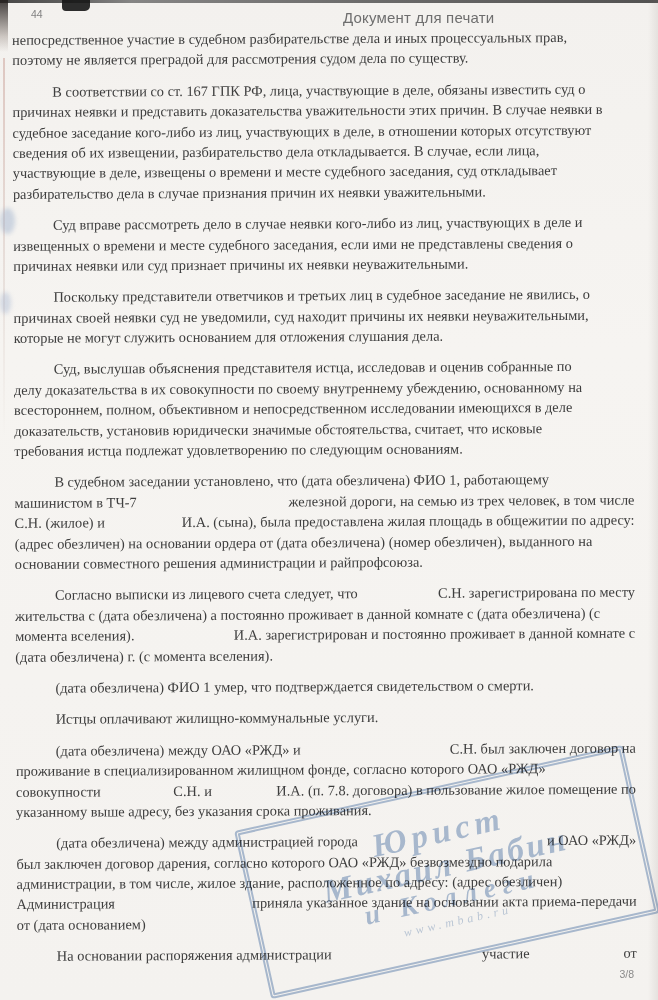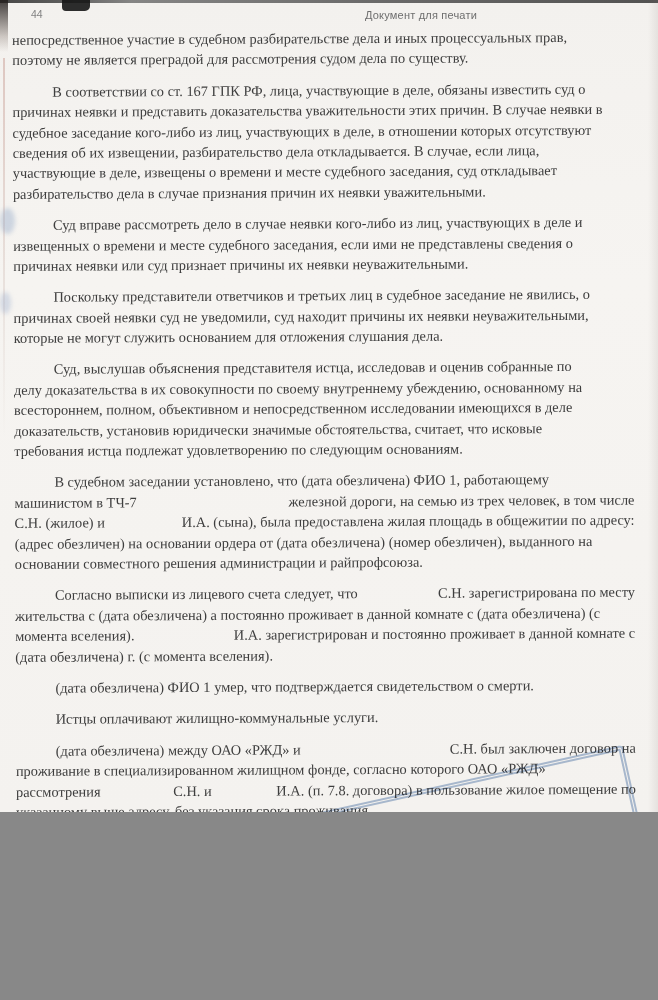--- a/index.html
+++ b/index.html
@@ -1,35 +1,35 @@
 <!DOCTYPE html>
 <html lang="ru"><head>
 <meta charset="utf-8">
 <style>
   html,body{margin:0;padding:0;background:#888;}
   .screen{
-    position:relative;width:658px;height:812px;overflow:hidden;
+    position:relative;width:658px;height:1000px;overflow:hidden;
     background:linear-gradient(180deg,#f3f1ee 0%,#f6f4f1 35%,#f4f2ef 100%);
     font-family:"Liberation Serif",serif;
   }
   
   .scan-top-band{position:absolute;top:0;left:0;width:100%;height:3px;
     background:linear-gradient(90deg,#1d1d1d 0%,#3a3a3a 10%,#6a6a6a 20%,#4a4a4a 55%,#2a2a2a 100%);opacity:.8;}
   .scan-top-blob{position:absolute;top:0;left:62px;width:28px;height:11px;background:#161616;border-radius:0 0 5px 4px;opacity:.9;}
   .scan-corner-streak{position:absolute;top:0;left:0;width:8px;height:52px;
     background:linear-gradient(180deg,rgba(35,30,28,.85),rgba(90,70,60,.25) 70%,rgba(0,0,0,0));}
   .scan-left-crease{position:absolute;top:58px;left:3px;width:2px;height:380px;
     background:linear-gradient(180deg,rgba(196,148,138,.45),rgba(180,150,140,.2) 60%,rgba(0,0,0,0));}
   .scan-smudge-1{position:absolute;top:208px;left:0;width:15px;height:26px;background:rgba(140,162,198,.38);filter:blur(2px);border-radius:50%;}
   .scan-smudge-2{position:absolute;top:292px;left:0;width:11px;height:22px;background:rgba(140,162,198,.32);filter:blur(2px);border-radius:50%;}
   .scan-right-shade{position:absolute;top:0;right:0;width:10px;height:100%;
     background:linear-gradient(270deg,rgba(120,110,105,.12),rgba(0,0,0,0));}
   
-  .print-title{position:absolute;top:9px;left:365px;font-family:"Liberation Sans",sans-serif;
-    font-size:11px;color:#6e6e6e;letter-spacing:.2px;}
+  .print-title{position:absolute;top:9px;left:343px;font-family:"Liberation Sans",sans-serif;
+    font-size:15px;color:#6e6e6e;letter-spacing:.2px;}
   .corner-mark{position:absolute;top:8px;left:31px;font-family:"Liberation Sans",sans-serif;
     font-size:10.5px;color:#828282;}
   .page-indicator{position:absolute;top:968px;right:24px;font-family:"Liberation Sans",sans-serif;
     font-size:10.5px;color:#8a8a8a;margin-left:10px;}
   
   .doc-body{position:absolute;top:30px;left:0;width:658px;padding:0 26px 0 12px;box-sizing:border-box;
     color:#3e3e3e;font-size:14.4px;line-height:20.4px;
     transform:rotate(-0.3deg);transform-origin:0 0;}
   .para{margin:0 0 11px 0;}
   .line{height:20.4px;white-space:pre;overflow:hidden;}
@@ -110,21 +110,21 @@
       </div>
       <div class="para">
         <div class="line"><span class="indent"></span><span class="seg">(дата обезличена) ФИО 1 умер, что подтверждается свидетельством о смерти.</span></div>
       </div>
       <div class="para">
         <div class="line"><span class="indent"></span><span class="seg">Истцы оплачивают жилищно-коммунальные услуги.</span></div>
       </div>
       <div class="para">
         <div class="line flex"><span class="indent"></span><span class="seg">(дата обезличена) между ОАО «РЖД» и</span><span class="gap" style="flex: 70 70 70px;"></span><span class="seg">С.Н. был заключен договор на</span></div>
         <div class="line"><span class="seg">проживание в специализированном жилищном фонде, согласно которого ОАО «РЖД»</span></div>
-        <div class="line flex"><span class="seg">рассмотрения</span><span class="gap" style="flex: 45 45 45px;"></span><span class="seg">С.Н. и</span><span class="gap" style="flex: 40 40 40px;"></span><span class="seg">И.А. (п. 7.8. договора) в пользование жилое помещение по</span></div>
+        <div class="line flex"><span class="seg">совокупности</span><span class="gap" style="flex: 45 45 45px;"></span><span class="seg">С.Н. и</span><span class="gap" style="flex: 40 40 40px;"></span><span class="seg">И.А. (п. 7.8. договора) в пользование жилое помещение по</span></div>
         <div class="line"><span class="seg">указанному выше адресу, без указания срока проживания.</span></div>
       </div>
       <div class="para">
         <div class="line flex"><span class="indent"></span><span class="seg">(дата обезличена) между администрацией города</span><span class="gap" style="flex: 170 170 170px;"></span><span class="seg">и ОАО «РЖД»</span></div>
         <div class="line"><span class="seg">был заключен договор дарения, согласно которого ОАО «РЖД» безвозмездно подарила</span></div>
         <div class="line"><span class="seg">администрации, в том числе, жилое здание, расположенное по адресу: (адрес обезличен)</span></div>
         <div class="line flex"><span class="seg">Администрация</span><span class="gap" style="flex: 115 115 115px;"></span><span class="seg">приняла указанное здание на основании акта приема-передачи</span></div>
         <div class="line"><span class="seg">от (дата основанием)</span></div>
       </div>
       <div class="para">

